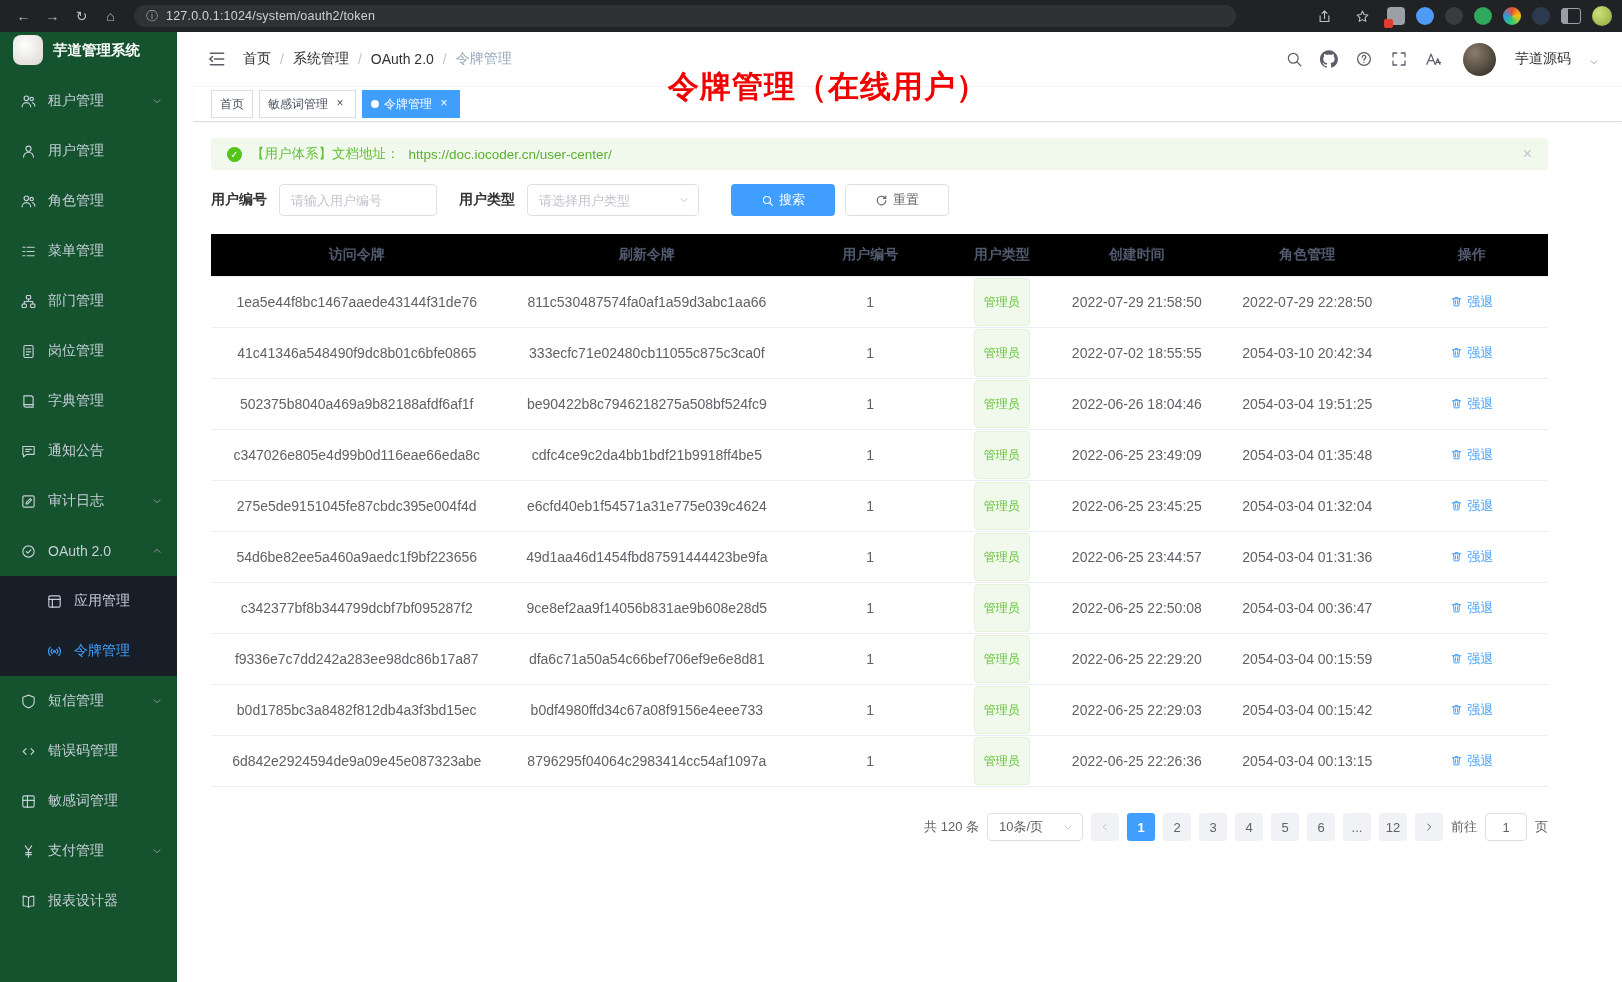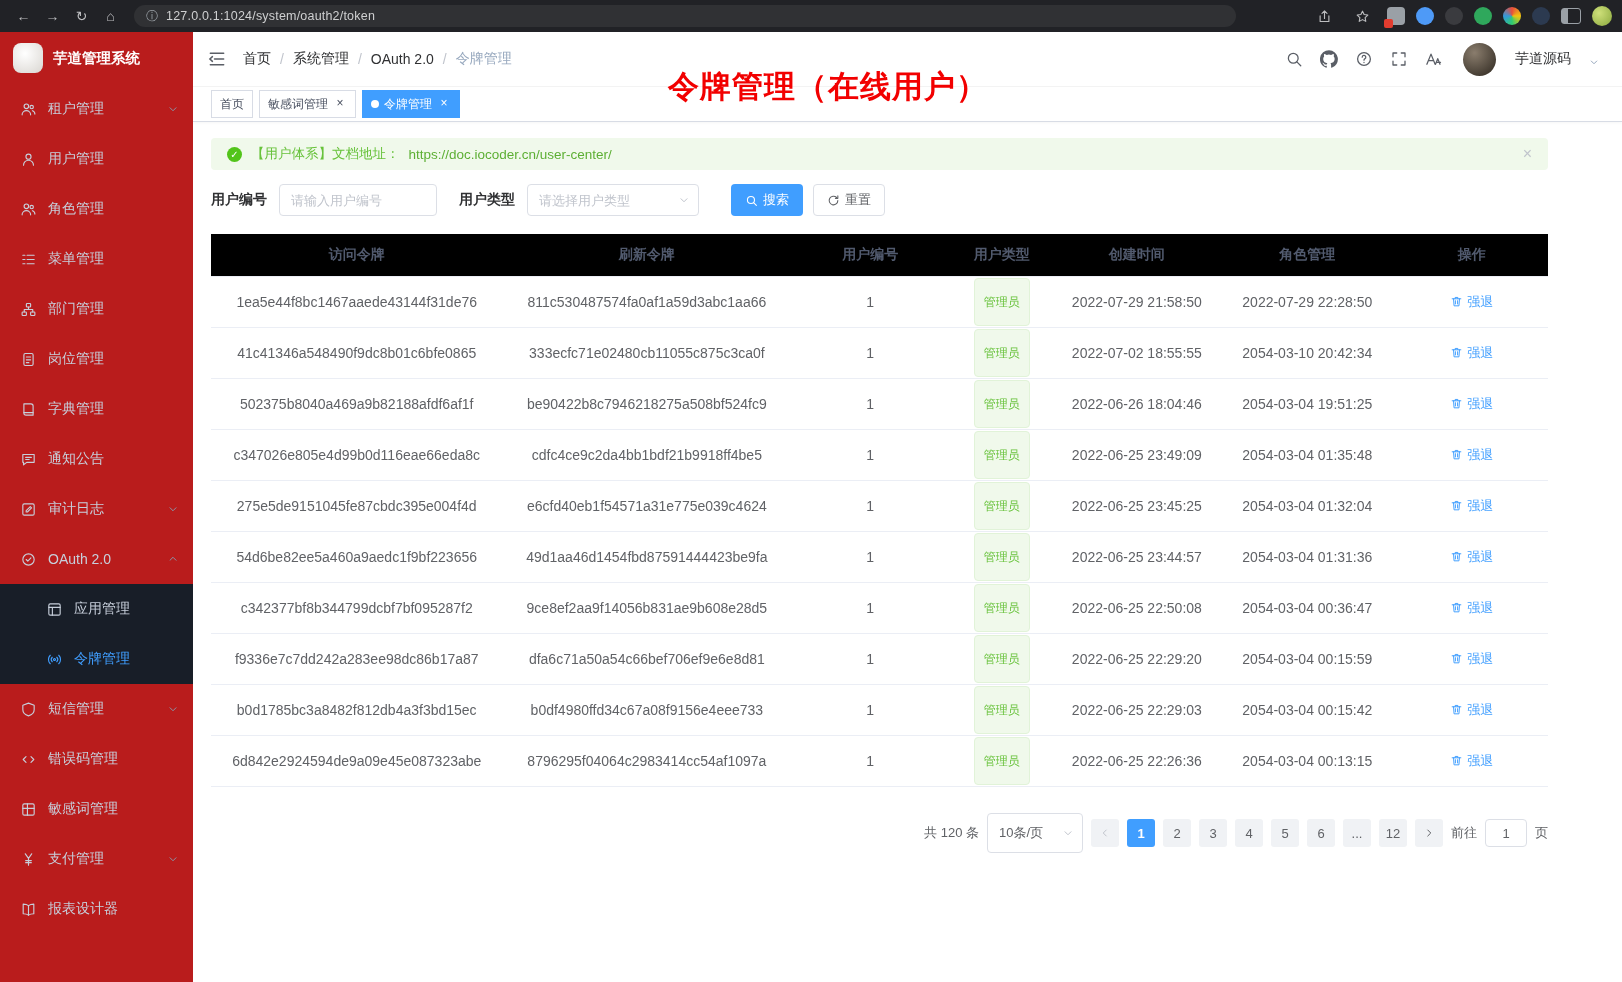--- a/index.html
+++ b/index.html
@@ -23,21 +23,21 @@
   .ext.sq{border-radius:4px}
   .ext1{background:#9aa0a6}.ext2{background:#4e9af7}.ext3{background:#3a3b3f}
   .ext4{background:#2fa85c}.ext5{background:conic-gradient(#e74c3c,#f1c40f,#2ecc71,#3498db,#e74c3c)}
   .ext6{background:#2c3a50}
   .ext .badge{position:absolute;left:-3px;bottom:-3px;width:9px;height:9px;background:#e23c2f;border-radius:2px}
   .split-sq{width:18px;height:14px;border:1.5px solid #9aa0a6;border-radius:3px;position:relative;cursor:pointer}
   .split-sq::after{content:"";position:absolute;left:0;top:0;bottom:0;width:6px;background:#9aa0a6}
   .b-avatar{width:20px;height:20px;border-radius:50%;background:radial-gradient(circle at 35% 35%,#cfe07a,#8aa83e);cursor:pointer}
 
   
-  .sidebar{position:absolute;top:32px;left:0;bottom:0;width:193px;background:#b91c1c;z-index:10;overflow:hidden}
+  .sidebar{position:absolute;top:24px;left:0;bottom:0;width:177px;background:#14532d;z-index:10;overflow:hidden}
   .logo-row{height:52px;display:flex;align-items:center;gap:10px;padding:0 13px}
   .logo-img{width:30px;height:30px;border-radius:8px;background:radial-gradient(circle at 40% 35%,#ffffff,#d9d6d1);flex:0 0 auto}
   .logo-title{color:#fff;font-size:14.5px;font-weight:700;white-space:nowrap}
   .menu-item{height:50px;display:flex;align-items:center;padding:0 14px 0 20px;color:#c7cfdb;
     font-size:14px;cursor:pointer;white-space:nowrap}
   .menu-item.sub{padding-left:46px;background:#181e28}
   .menu-item.active{color:#409eff}
   .mi-icon{width:17px;height:17px;margin-right:11px;flex:0 0 auto}
   .mi-icon svg{width:17px;height:17px;fill:none;stroke:currentColor;stroke-width:1.6;stroke-linecap:round;stroke-linejoin:round}
   .chev{margin-left:auto;width:12px;height:12px;color:#8a94a6}
@@ -86,39 +86,39 @@
   .f-label{font-size:14px;font-weight:700;color:#303133;margin-right:12px}
   .f-label + * {margin-right:22px}
   .f-field{position:relative;display:flex;align-items:center}
   .f-input{width:158px;height:32px;border:1px solid #dcdfe6;border-radius:4px;padding:0 11px;
     font-size:13px;color:#606266;outline:none;background:#fff;box-sizing:border-box}
   .f-input::placeholder{color:#c0c4cc}
   .f-select .f-input{width:172px;padding-right:28px}
   .f-caret{position:absolute;right:9px;color:#c0c4cc;width:12px;height:12px;pointer-events:none}
   .f-caret svg{width:12px;height:12px;fill:none;stroke:currentColor;stroke-width:2;stroke-linecap:round;stroke-linejoin:round}
   .btn{height:32px;border-radius:4px;font-size:13px;display:inline-flex;align-items:center;gap:5px;
-    padding:0 13px;cursor:pointer;border:1px solid transparent;margin-left:10px}
+    padding:0 29px;cursor:pointer;border:1px solid transparent;margin-left:10px}
   .btn svg{width:13px;height:13px;fill:none;stroke:currentColor;stroke-width:2;stroke-linecap:round;stroke-linejoin:round}
   .btn-primary{background:#409eff;color:#fff}
   .btn-plain{background:#fff;border-color:#dcdfe6;color:#606266}
 
   table.data-table{width:100%;border-collapse:collapse;margin-top:18px;font-size:14px;table-layout:fixed}
   .data-table th{height:40px;background:#000000;color:#515a6e;font-weight:700;font-size:14px;
     border-bottom:1px solid #ebeef5;text-align:center}
   .data-table td{height:48px;color:#606266;text-align:center;border-bottom:1px solid #ebeef5;
     white-space:nowrap;overflow:hidden}
   .tag{display:inline-block;background:#f0f9eb;border:1px solid #e1f3d8;color:#67c23a;font-size:12px;
     padding:14px 9px;border-radius:4px;line-height:1.5}
   .action-link{color:#409eff;font-size:13px;display:inline-flex;align-items:center;gap:4px;cursor:pointer}
   .al-icon svg{width:13px;height:13px;fill:none;stroke:currentColor;stroke-width:1.8;stroke-linecap:round;stroke-linejoin:round}
 
   .pagination{display:flex;align-items:center;justify-content:flex-end;gap:8px;margin-top:26px;
     font-size:13px;color:#606266}
   .pg-total{}
-  .pg-size .f-input{width:96px;height:40px;font-size:13px;padding-right:26px}
+  .pg-size .f-input{width:96px;height:28px;font-size:13px;padding-right:26px}
   .page-btn{min-width:28px;height:28px;border:none;background:#f0f2f5;color:#606266;font-size:13px;
     border-radius:3px;cursor:pointer;display:inline-flex;align-items:center;justify-content:center}
   .page-btn.active{background:#409eff;color:#fff;font-weight:700}
   .page-btn.nav svg{width:12px;height:12px;fill:none;stroke:currentColor;stroke-width:2;stroke-linecap:round;stroke-linejoin:round}
   .page-btn.disabled{color:#c0c4cc;cursor:default}
   .pg-pages{display:inline-flex;gap:8px}
   .goto-input{width:42px;height:28px;border:1px solid #dcdfe6;border-radius:4px;text-align:center;
     font-size:13px;color:#606266;outline:none;box-sizing:border-box}
 
   .annotation{position:absolute;top:66px;left:668px;font-size:31px;font-weight:700;color:#f20000;

